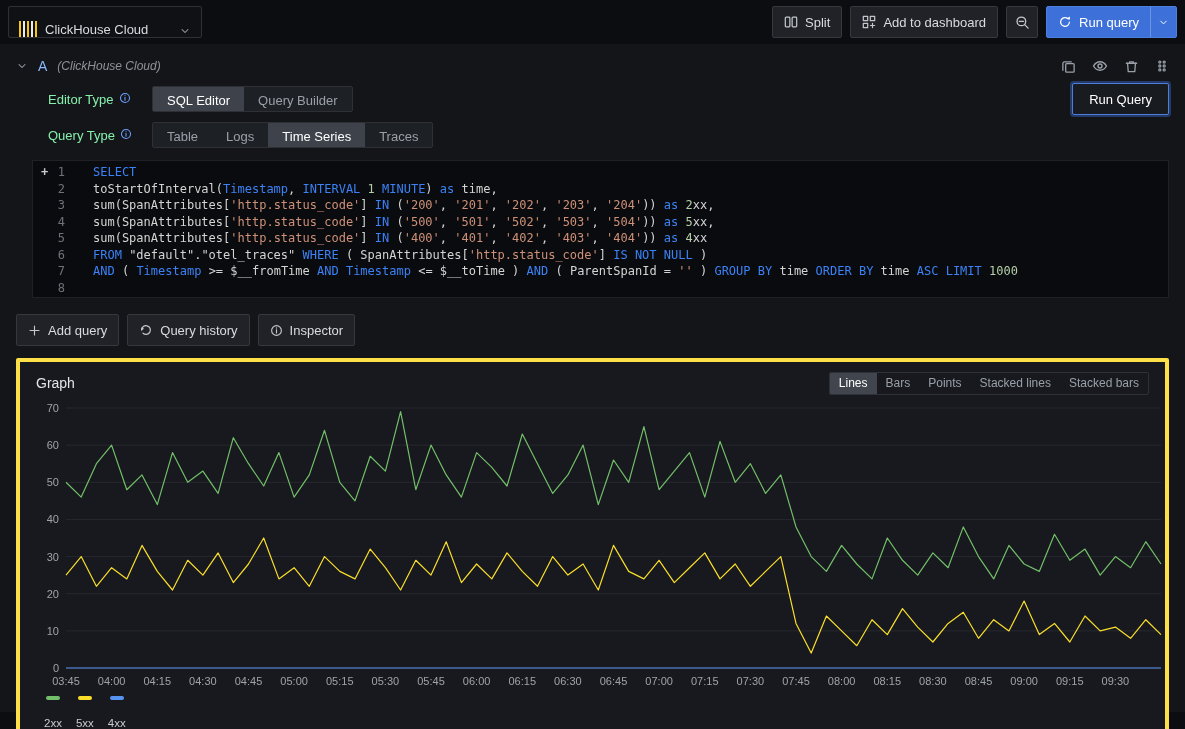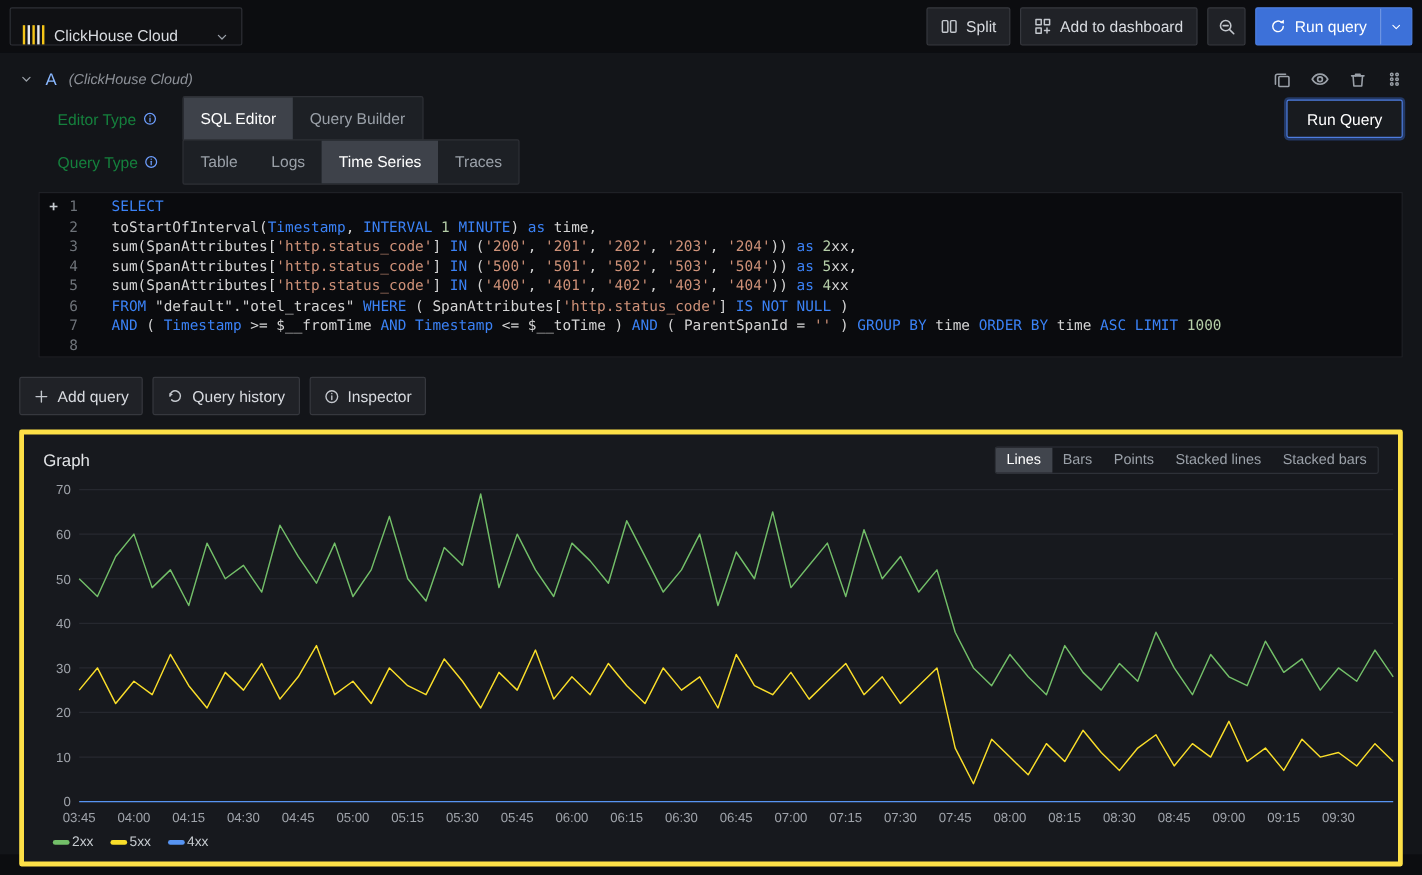--- a/index.html
+++ b/index.html
@@ -46,25 +46,25 @@
   .content { background:#131519; height:668px; padding:0 16px; }
 
   .query-header { display:flex; align-items:center; gap:10px; padding-top:10px; height:34px; }
   .query-header .ref-id { color:#8ab8ff; font-weight:500; font-size:14px; }
   .query-header .ds-hint { color:#8e9299; font-style:italic; font-size:12px; }
   .query-header .collapse { color:#9aa0a8; cursor:pointer; }
   .header-icons { margin-left:auto; display:flex; gap:16px; color:#9aa0a8; }
   .header-icons .icon { cursor:pointer; }
 
   .q-row { display:flex; align-items:center; margin:6px 0 0 32px; height:30px; }
-  .inline-label { width:104px; display:flex; align-items:center; gap:5px; color:#15803d; font-size:13px; font-weight:500; }
+  .inline-label { width:104px; display:flex; align-items:flex-start; gap:5px; color:#86efac; font-size:13px; font-weight:500; }
   .inline-label .icon { color:#6e9fff; }
   .seg { display:inline-flex; background:#1d2025; border:1px solid #2e3036; border-radius:2px; overflow:hidden; }
   .seg-item {
-    padding:0 14px; height:36px; line-height:28px; color:#9aa0a8; font-size:13px; font-weight:500;
+    padding:0 14px; height:24px; line-height:28px; color:#9aa0a8; font-size:13px; font-weight:500;
     background:transparent; border:0; cursor:pointer; font-family:inherit;
   }
   .seg-item.active { background:#3e424a; color:#fff; }
   .run-query-outline {
     margin-left:auto; height:32px; padding:0 16px; background:#181b1f;
     border:1px solid #4e7de0; border-radius:2px; color:#fff; font-size:13px; font-weight:500;
     box-shadow:0 0 0 2px rgba(61,113,217,.4); cursor:pointer; font-family:inherit;
   }
 
   
@@ -94,21 +94,21 @@
   .mode-toggle { display:inline-flex; border:1px solid #2e3138; border-radius:2px; overflow:hidden; background:#17191e;justify-content:space-between; }
   .mode-item {
     padding:2px 9px; font-size:12px; color:#9aa0a8; background:transparent; border:0;
     cursor:pointer; font-family:inherit; line-height:17px;
   }
   .mode-item.active { background:#41454d; color:#fff; }
   .chart-wrap { margin-top:4px; }
   .axis-text { font-family:"Liberation Sans", sans-serif; font-size:11px; fill:#9fa3aa; }
   .grid-line { stroke:rgba(204,204,220,.09); stroke-width:1; }
   .legend { display:flex; gap:14px; align-items:center; padding:4px 0 2px 8px; }
-  .legend-item { display:flex; align-items:center; gap:2px; cursor:pointer; }
+  .legend-item { display:flex; align-items:center; gap:17px; cursor:pointer;flex-direction:column; }
   .legend-swatch { width:14px; height:4px; border-radius:2px; display:inline-block; }
   .legend-label { font-size:11.5px; color:#c7ccd1; }
 </style>
 </head>
 <body>
 
 <header class="topbar">
   <div class="ds-picker">
     <span class="ch-logo">
         <i></i>

